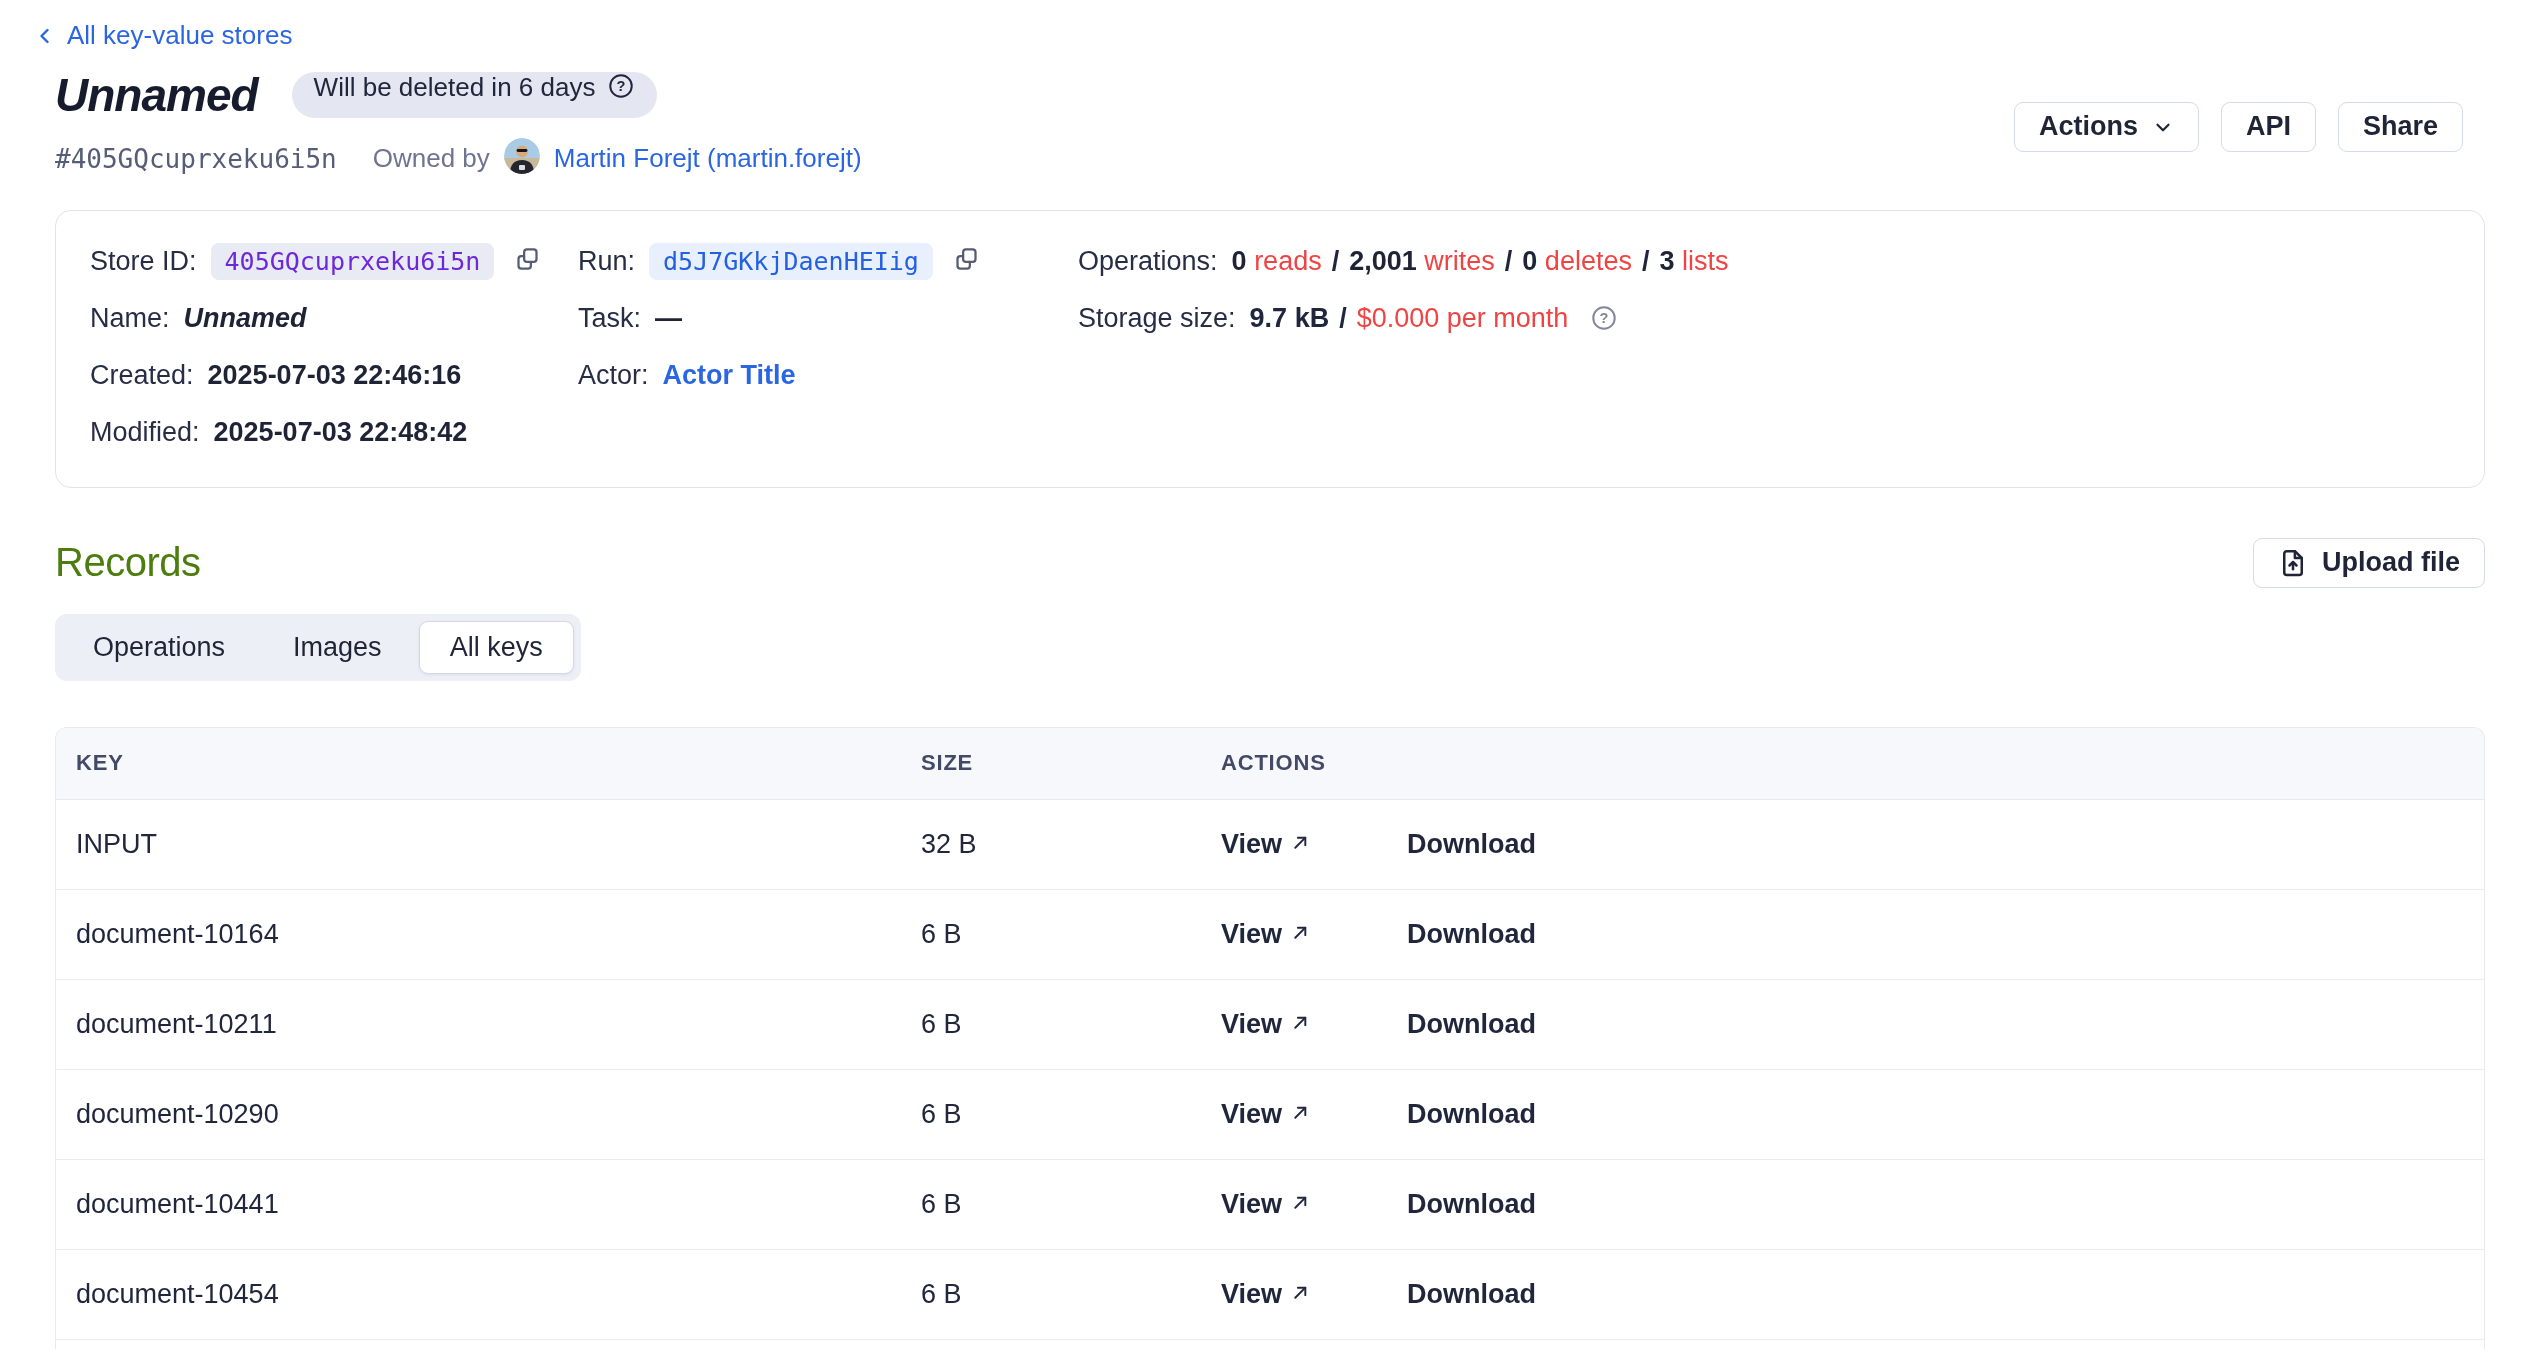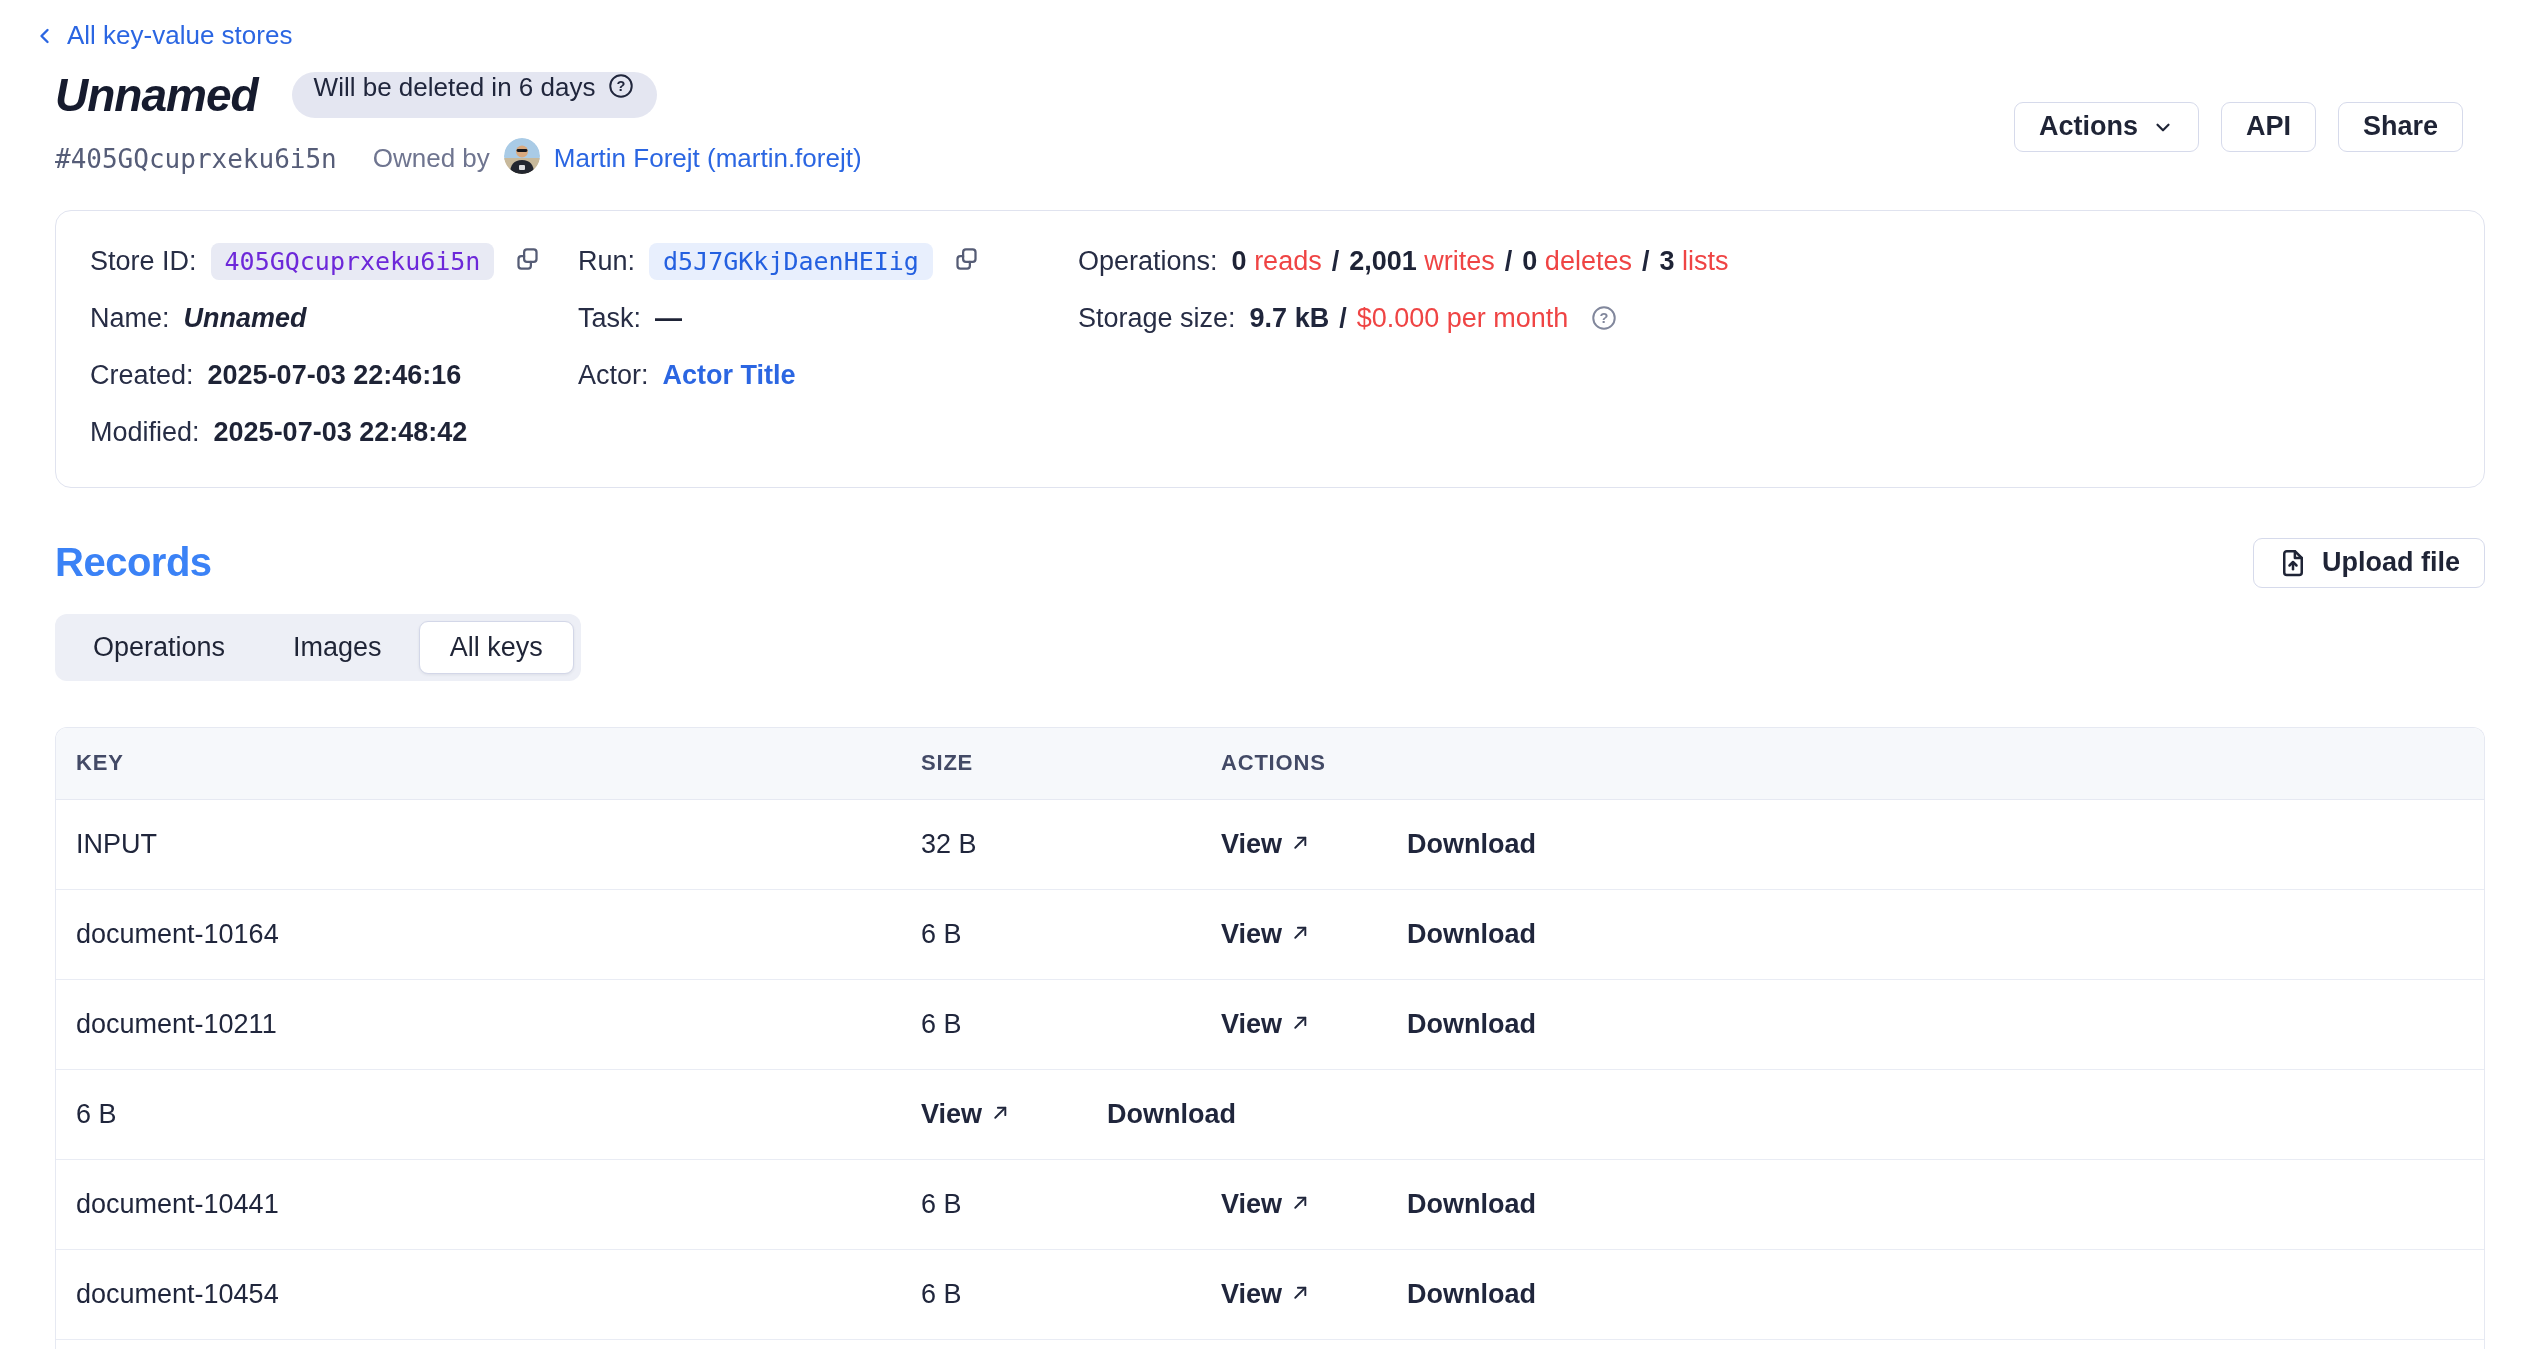--- a/index.html
+++ b/index.html
@@ -44,21 +44,21 @@
   .pill.blue { background:#e8effd; color:#2460e0; }
   .copy-btn { background:none; border:none; cursor:pointer; margin-left:6px; display:flex; align-items:center; }
   .link { color:#2b66e2; font-weight:700; text-decoration:none; cursor:pointer; }
   .gray { color:#ef4444; font-weight:400; }
   .sep { font-weight:700; color:#20263c; margin:0 10px; }
   .ops b { font-weight:700; color:#1e2336; }
   .help-icon { display:inline-flex; margin-left:8px; }
 
   
   .records-header { display:flex; align-items:center; justify-content:space-between; margin:50px 0 0 22px; }
-  .records-title { font-size:40px; font-weight:700; color:#3b82f6; letter-spacing:-0.5px; }
+  .records-title { font-size:40px; font-weight:400; color:#4d7c0f; letter-spacing:-0.5px; }
   .tabs { display:inline-flex; align-items:center; background:#edeff6; border-radius:12px;
     padding:7px; gap:6px; margin:26px 0 0 22px; }
   .tab { border:1.5px solid transparent; background:transparent; border-radius:9px; padding:10px 30px;
     font-size:27px; color:#1f2436; font-family:inherit; cursor:pointer; font-weight:500; }
   .tab.active { background:#fff; border-color:#d3d7e8; box-shadow:0 1px 3px rgba(30,35,60,.08); }
 
   
   .table-card { margin:46px 0 0 22px; border:1.5px solid #e6e9f2; border-bottom:none;
     border-radius:12px 12px 0 0; overflow:hidden; height:622px; }
   .thead { display:grid; grid-template-columns:845px 300px 1fr; align-items:center; height:72px;
@@ -281,20 +281,21 @@
                   <line x1="6" y1="18" x2="17.5" y2="6.5"></line>
                   <polyline points="9,6.5 17.5,6.5 17.5,15"></polyline>
                 </svg>
         </span>
       </a>
       <a class="action-link download-text">Download</a>
     </span>
   </div>
 
   <div class="trow">
+    <span class="cell-key">document-10290</span>
     <span class="cell-size">6 B</span>
     <span class="cell-actions">
       <a class="action-link">
         <span class="view-text">View</span>
         <span>
           <svg width="21" height="21" viewBox="0 0 24 24" fill="none" stroke="#20263c" stroke-width="2.2" stroke-linecap="round" stroke-linejoin="round">
                   <line x1="6" y1="18" x2="17.5" y2="6.5"></line>
                   <polyline points="9,6.5 17.5,6.5 17.5,15"></polyline>
                 </svg>
         </span>

